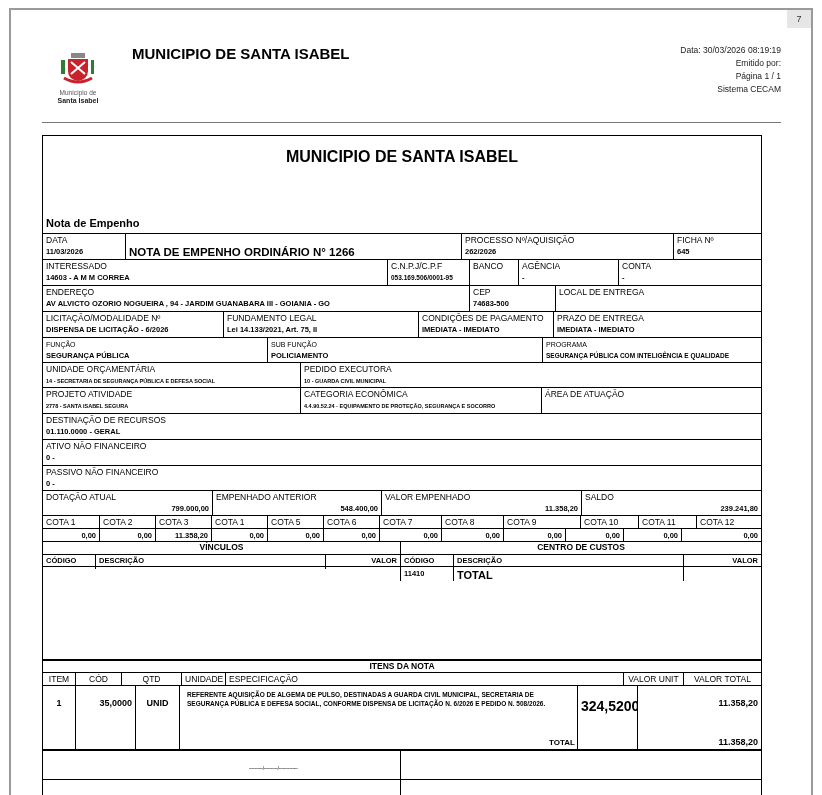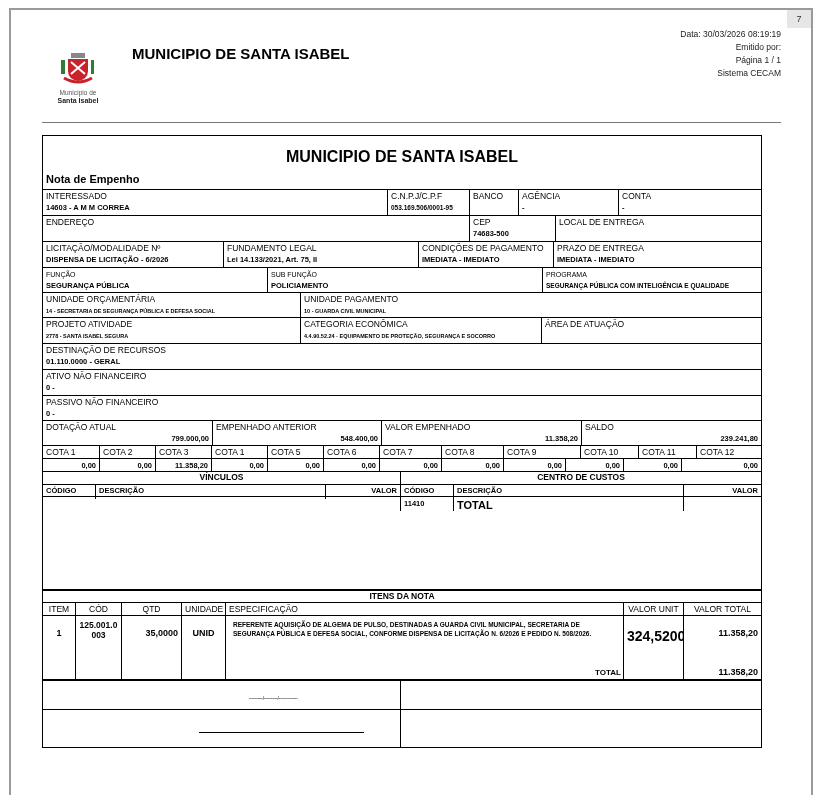--- a/index.html
+++ b/index.html
@@ -4,26 +4,26 @@
 <style>
   * { box-sizing: border-box; margin: 0; padding: 0; }
   html, body { width: 822px; height: 795px; overflow: hidden; background: #ffffff; font-family: "Liberation Sans", sans-serif; color: #000; }
   .frame { position: absolute; left: 9px; top: 8px; width: 804px; height: 800px; border: 2px solid #9a9a9a; border-bottom: none; background: #fff; }
   .page-badge { position: absolute; right: 0; top: 0; width: 24px; height: 18px; background: #e6e6e6; font-size: 9px; text-align: center; line-height: 18px; color: #333; }
   .logo { position: absolute; left: 50px; top: 52px; width: 56px; height: 56px; }
   .logo .crest { position: absolute; left: 6px; top: 0; width: 44px; height: 36px; }
   .logo .town1 { position: absolute; left: 0; top: 37px; width: 56px; text-align: center; font-size: 6.5px; color: #555; }
   .logo .town2 { position: absolute; left: 0; top: 45px; width: 56px; text-align: center; font-size: 7px; font-weight: bold; color: #222; }
   .hdr-title { position: absolute; left: 132px; top: 45px; font-size: 15px; font-weight: bold; }
-  .hdr-meta { position: absolute; right: 41px; top: 28px; text-align: right; font-size: 8.5px; line-height: 13px; color: #222; }
+  .hdr-meta { position: absolute; right: 41px; top: 44px; text-align: right; font-size: 8.5px; line-height: 13px; color: #222; }
   .hdr-rule { position: absolute; left: 42px; top: 122px; width: 739px; height: 1px; background: #777; }
 
   .doc { position: absolute; left: 42px; top: 135px; width: 720px; border: 1.5px solid #000; border-bottom: none; }
   .doc-title { text-align: center; font-size: 16px; font-weight: bold; height: 34px; line-height: 42px; }
-  .doc-sub { font-size: 11px; font-weight: bold; padding-left: 3px; height: 19px; line-height: 19px; }
+  .doc-sub { font-size: 11px; font-weight: bold; padding-left: 3px; height: 19px; line-height: 19px; margin-top: 44px; }
   .row { display: flex; border-top: 1px solid #000; }
   .cell { border-left: 1px solid #000; padding: 1px 3px; overflow: hidden; white-space: nowrap; }
   .cell:first-child { border-left: none; }
   .lbl { font-size: 8.5px; line-height: 11px; }
   .lbl-s { font-size: 7px; line-height: 11px; }
   .val { font-size: 7.5px; font-weight: bold; line-height: 12px; }
   .val-s { font-size: 5.5px; font-weight: bold; line-height: 12px; }
   .val-r { text-align: right; }
   .big { font-size: 11.5px; font-weight: bold; }
   .sec-title { text-align: center; font-size: 8.5px; font-weight: bold; line-height: 11px; }
@@ -58,20 +58,37 @@
   <div>Emitido por:</div>
   <div>Página 1 / 1</div>
   <div>Sistema CECAM</div>
 </div>
 <div class="hdr-rule"></div>
 
 <div class="doc">
   <div class="doc-title">MUNICIPIO DE SANTA ISABEL</div>
   <div class="doc-sub">Nota de Empenho</div>
 
+  <div class="row" style="height:26px">
+    <div class="cell" style="width:82px">
+      <div class="lbl">DATA</div>
+      <div class="val">11/03/2026</div>
+    </div>
+    <div class="cell" style="width:336px;padding-top:12px">
+      <div class="big">NOTA DE EMPENHO ORDINÁRIO N° 1266</div>
+    </div>
+    <div class="cell" style="width:212px">
+      <div class="lbl">PROCESSO Nº/AQUISIÇÃO</div>
+      <div class="val">262/2026</div>
+    </div>
+    <div class="cell" style="flex:1">
+      <div class="lbl">FICHA Nº</div>
+      <div class="val">645</div>
+    </div>
+  </div>
 
   <div class="row" style="height:26px">
     <div class="cell" style="width:344px">
       <div class="lbl">INTERESSADO</div>
       <div class="val">14603 - A M M CORREA</div>
     </div>
     <div class="cell" style="width:82px">
       <div class="lbl">C.N.P.J/C.P.F</div>
       <div class="val" style="font-size:6.5px">053.169.506/0001-95</div>
     </div>
@@ -85,20 +102,21 @@
     </div>
     <div class="cell" style="flex:1">
       <div class="lbl">CONTA</div>
       <div class="val">-</div>
     </div>
   </div>
 
   <div class="row" style="height:26px">
     <div class="cell" style="width:426px">
       <div class="lbl">ENDEREÇO</div>
+      <div class="val">AV ALVICTO OZORIO NOGUEIRA , 94 - JARDIM GUANABARA III - GOIANIA - GO</div>
     </div>
     <div class="cell" style="width:86px">
       <div class="lbl">CEP</div>
       <div class="val">74683-500</div>
     </div>
     <div class="cell" style="flex:1">
       <div class="lbl">LOCAL DE ENTREGA</div>
     </div>
   </div>
 
@@ -135,21 +153,21 @@
       <div class="val" style="font-size:6.5px">SEGURANÇA PÚBLICA COM INTELIGÊNCIA E QUALIDADE</div>
     </div>
   </div>
 
   <div class="row" style="height:25px">
     <div class="cell" style="width:257px">
       <div class="lbl">UNIDADE ORÇAMENTÁRIA</div>
       <div class="val-s">14 - SECRETARIA DE SEGURANÇA PÚBLICA E DEFESA SOCIAL</div>
     </div>
     <div class="cell" style="flex:1">
-      <div class="lbl">UNIDADE PAGAMENTO</div>
+      <div class="lbl">PEDIDO EXECUTORA</div>
       <div class="val-s">10 - GUARDA CIVIL MUNICIPAL</div>
     </div>
   </div>
 
   <div class="row" style="height:26px">
     <div class="cell" style="width:257px">
       <div class="lbl">PROJETO ATIVIDADE</div>
       <div class="val-s">2778 - SANTA ISABEL SEGURA</div>
     </div>
     <div class="cell" style="width:241px">
@@ -268,21 +286,20 @@
     <div class="cell it-th" style="width:32px">ITEM</div>
     <div class="cell it-th" style="width:46px">CÓD</div>
     <div class="cell it-th" style="width:60px">QTD</div>
     <div class="cell it-th" style="width:44px">UNIDADE</div>
     <div class="cell it-th" style="width:398px;text-align:left">ESPECIFICAÇÃO</div>
     <div class="cell it-th" style="width:60px">VALOR UNIT</div>
     <div class="cell it-th" style="flex:1">VALOR TOTAL</div>
   </div>
   <div class="row" style="height:64px">
     <div class="cell" style="width:32px;text-align:center;font-size:9px;font-weight:bold;padding-top:12px">1</div>
-    <div class="cell" style="width:46px;text-align:center;font-size:8.5px;font-weight:bold;padding-top:4px;white-space:normal;line-height:10px">125.001.0 003</div>
     <div class="cell" style="width:60px;text-align:right;font-size:9px;font-weight:bold;padding-top:12px">35,0000</div>
     <div class="cell" style="width:44px;text-align:center;font-size:9px;font-weight:bold;padding-top:12px">UNID</div>
     <div class="cell" style="width:398px;position:relative">
       <div class="spec">REFERENTE AQUISIÇÃO DE ALGEMA DE PULSO, DESTINADAS A GUARDA CIVIL MUNICIPAL, SECRETARIA DE SEGURANÇA PÚBLICA E DEFESA SOCIAL, CONFORME DISPENSA DE LICITAÇÃO N. 6/2026 E PEDIDO N. 508/2026.</div>
       <span style="position:absolute;right:2px;bottom:2px;font-size:8px;font-weight:bold">TOTAL</span>
     </div>
     <div class="cell" style="width:60px;text-align:right;font-size:14px;font-weight:bold;padding-top:12px">324,5200</div>
     <div class="cell" style="flex:1;position:relative">
       <div style="text-align:right;font-size:9px;font-weight:bold;padding-top:11px">11.358,20</div>
       <div style="position:absolute;right:3px;bottom:2px;font-size:9px;font-weight:bold">11.358,20</div>

